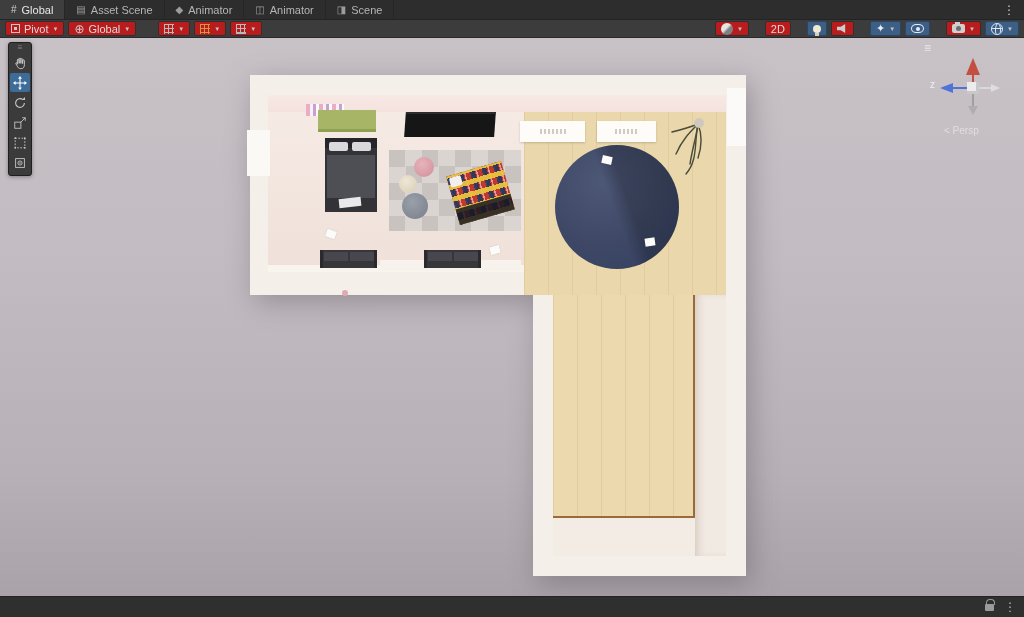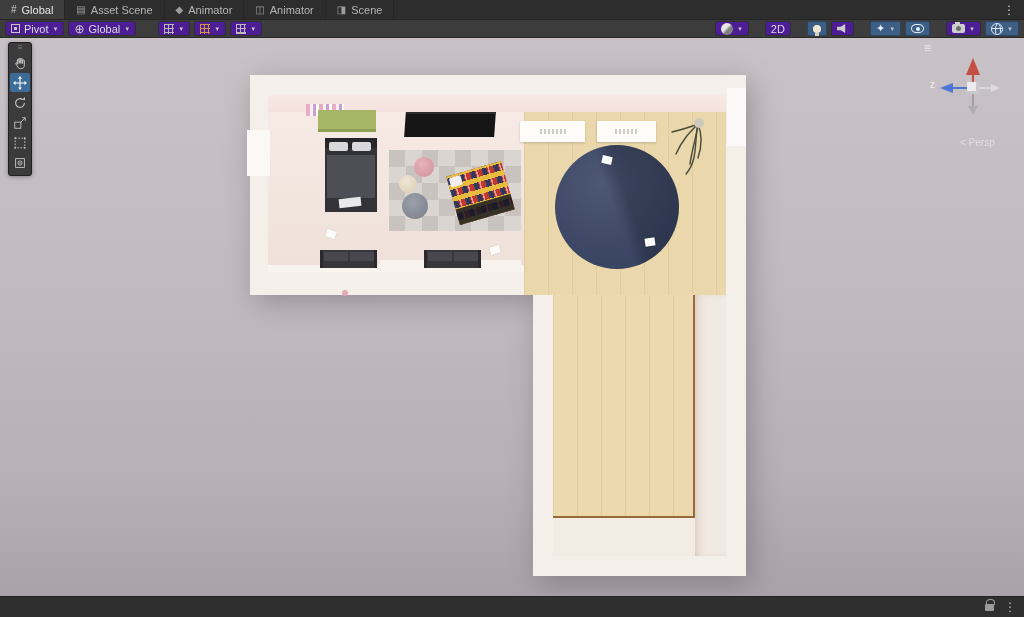--- a/index.html
+++ b/index.html
@@ -15,21 +15,21 @@
   .tab.active { background:#3e3e3e; color:#e6e6e6; }
   .ticon { font-size:10px; color:#9c9c9c; }
   .tab.active .ticon { color:#cfcfcf; }
   .tabbar-kebab { margin-left:auto; display:flex; align-items:center; padding:0 9px;
                   color:#cfcfcf; font-size:12px; }
 
   
   .toolbar { position:absolute; left:0; top:20px; width:1024px; height:18px; background:#3c3c3c;
              border-bottom:1px solid #292929; display:flex; align-items:center; padding:0 5px;
              gap:4px; font-size:11px; color:#dcdcdc; }
-  .tbtn { height:15px; background:#4c1d95; border:1px solid #2f2f2f; border-radius:2px;
+  .tbtn { height:15px; background:#b91c1c; border:1px solid #2f2f2f; border-radius:2px;
           display:flex; align-items:center; padding:0 5px; gap:4px; white-space:nowrap; }
   .tbtn.active { background:#3e5f85; border-color:#2b4souf; border-color:#2b4663; }
   .arrow { font-size:6px; color:#c2c2c2; line-height:1; }
   .gap8 { width:8px; } .gap14 { width:14px; }
   .pivot-icon { width:9px; height:9px; border:1px solid #c6c6c6; position:relative; }
   .pivot-icon::after { content:''; position:absolute; left:2px; top:2px; width:3px; height:3px; background:#c6c6c6; }
   .glyph-icon { font-size:12px; color:#c9c9c9; line-height:1; }
   .grid-icon { --c:#b9b9b9; width:10px; height:10px;
     background-image:linear-gradient(var(--c) 1px, transparent 1px),
                      linear-gradient(90deg, var(--c) 1px, transparent 1px);
@@ -151,21 +151,21 @@
   .axis-z-cone { left:940px; top:45px; width:0; height:0;
     border-top:5px solid transparent; border-bottom:5px solid transparent; border-right:13px solid #4f74d8; }
   .axis-z-line { left:953px; top:49px; width:15px; height:2px; background:#4f74d8; }
   .axis-z-label { left:930px; top:42px; color:#f0f0f0; font-size:10px; line-height:1; }
   .axis-x-cone { left:991px; top:46px; width:0; height:0;
     border-top:4px solid transparent; border-bottom:4px solid transparent; border-left:9px solid rgba(230,230,230,0.75); }
   .axis-x-line { left:979px; top:49px; width:13px; height:2px; background:rgba(230,230,230,0.6); }
   .axis-down-line { left:972px; top:56px; width:2px; height:12px; background:rgba(130,130,130,0.55); }
   .axis-down-cone { left:968px; top:68px; width:0; height:0;
     border-left:5px solid transparent; border-right:5px solid transparent; border-top:9px solid rgba(160,160,160,0.6); }
-  .persp-label { left:944px; top:100px; color:rgba(252,252,252,0.5); font-size:10px; line-height:1;margin-left:16px; }
+  .persp-label { left:944px; top:88px; color:rgba(252,252,252,0.5); font-size:10px; line-height:1; }
 
   
   .statusbar { position:absolute; left:0; top:596px; width:1024px; height:21px; background:#2f2f2f;
     border-top:1px solid #232323; display:flex; align-items:center; justify-content:flex-end;
     gap:10px; padding:0 8px; }
   .icon-lock { width:9px; height:7px; background:#9a9a9a; border-radius:1px; position:relative; }
   .icon-lock::before { content:''; position:absolute; top:-5px; left:1px; width:7px; height:5px;
     border:1.5px solid #9a9a9a; border-bottom:none; border-radius:4px 4px 0 0; }
   .status-kebab { color:#bdbdbd; font-size:12px; line-height:1; }
 </style>

